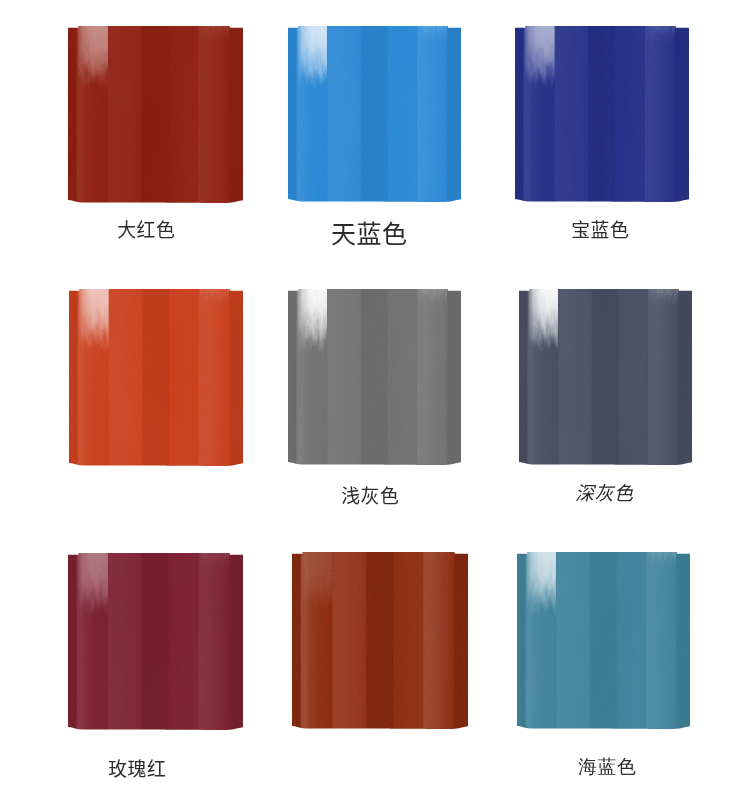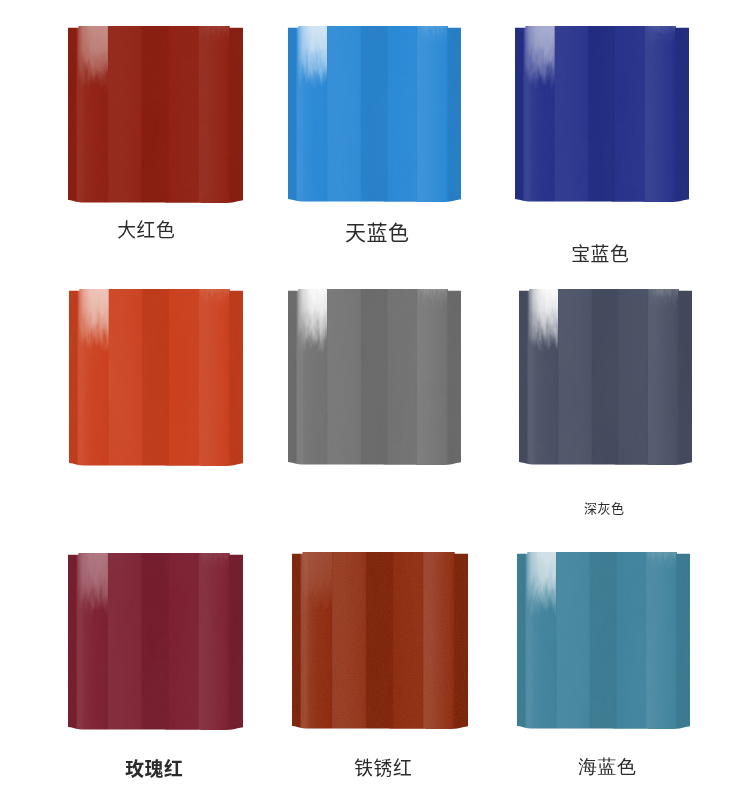--- a/index.html
+++ b/index.html
@@ -271,21 +271,21 @@
   <g mask="url(#p1mr)">
     <rect x="-20" y="-24" width="213" height="200" fill="url(#p1gry)" filter="url(#p1rough2)"></rect>
   </g>
 </g>
 <rect x="0" y="0" width="173" height="176" filter="url(#p1streak)" opacity="0.38"></rect>
 <rect x="0" y="0" width="173" height="176" filter="url(#p1grain)"></rect>
 </g>
 </svg>
       </div>
     </div>
-    <div class="label" style="left: 277px; top: 222.2px; font-size: 21px;">天蓝色</div>
+    <div class="label" style="left: 269px; top: 222.2px; font-size: 25px;">天蓝色</div>
     <div class="cell" style="left: 515px; top: 26px; width: 174px;">
       <div class="panel">
         <svg width="174" height="176" viewBox="0 0 174 176">
 <defs>
  <linearGradient id="p2b" x1="0" y1="0" x2="1" y2="0">
               <stop offset="0.0000" stop-color="#1e2a81"></stop>
               <stop offset="0.0200" stop-color="#1e2980"></stop>
               <stop offset="0.0460" stop-color="#1e2980"></stop>
               <stop offset="0.0520" stop-color="#333e92"></stop>
               <stop offset="0.0750" stop-color="#354093"></stop>
@@ -397,21 +397,21 @@
   <g mask="url(#p2mr)">
     <rect x="-20" y="-24" width="214" height="200" fill="url(#p2gry)" filter="url(#p2rough2)"></rect>
   </g>
 </g>
 <rect x="0" y="0" width="174" height="176" filter="url(#p2streak)" opacity="0.38"></rect>
 <rect x="0" y="0" width="174" height="176" filter="url(#p2grain)"></rect>
 </g>
 </svg>
       </div>
     </div>
-    <div class="label" style="left: 500px; top: 222.2px; font-size: 18.8px; margin-top: 24px;">宝蓝色</div>
+    <div class="label" style="left: 500px; top: 222.2px; font-size: 18.8px;">宝蓝色</div>
     <div class="cell" style="left: 69px; top: 289px; width: 174px;">
       <div class="panel">
         <svg width="174" height="177" viewBox="0 0 174 177">
 <defs>
  <linearGradient id="p3b" x1="0" y1="0" x2="1" y2="0">
               <stop offset="0.0000" stop-color="#c13816"></stop>
               <stop offset="0.0200" stop-color="#bf3816"></stop>
               <stop offset="0.0460" stop-color="#be3716"></stop>
               <stop offset="0.0520" stop-color="#cf4c2b"></stop>
               <stop offset="0.0750" stop-color="#d04e2d"></stop>
@@ -648,20 +648,21 @@
   <g mask="url(#p4mr)">
     <rect x="-20" y="-24" width="213" height="200" fill="url(#p4gry)" filter="url(#p4rough2)"></rect>
   </g>
 </g>
 <rect x="0" y="0" width="173" height="176" filter="url(#p4streak)" opacity="0.38"></rect>
 <rect x="0" y="0" width="173" height="176" filter="url(#p4grain)"></rect>
 </g>
 </svg>
       </div>
     </div>
+    <div class="label" style="left: 270px; top: 488.2px; font-size: 18.8px;">浅灰色</div>
     <div class="cell" style="left: 519px; top: 289px; width: 173px;">
       <div class="panel">
         <svg width="173" height="176" viewBox="0 0 173 176">
 <defs>
  <linearGradient id="p5b" x1="0" y1="0" x2="1" y2="0">
               <stop offset="0.0000" stop-color="#41475b"></stop>
               <stop offset="0.0200" stop-color="#40475a"></stop>
               <stop offset="0.0460" stop-color="#40465a"></stop>
               <stop offset="0.0520" stop-color="#545a6e"></stop>
               <stop offset="0.0750" stop-color="#565c6f"></stop>
@@ -773,21 +774,21 @@
   <g mask="url(#p5mr)">
     <rect x="-20" y="-24" width="213" height="200" fill="url(#p5gry)" filter="url(#p5rough2)"></rect>
   </g>
 </g>
 <rect x="0" y="0" width="173" height="176" filter="url(#p5streak)" opacity="0.38"></rect>
 <rect x="0" y="0" width="173" height="176" filter="url(#p5grain)"></rect>
 </g>
 </svg>
       </div>
     </div>
-    <div class="label" style="left: 504px; top: 502px; font-size: 13px;">深灰色</div>
+    <div class="label" style="left: 504px; top: 484px; font-size: 19px; font-style: italic;">深灰色</div>
     <div class="cell" style="left: 68px; top: 553px; width: 175px;">
       <div class="panel">
         <svg width="175" height="177" viewBox="0 0 175 177">
 <defs>
  <linearGradient id="p6b" x1="0" y1="0" x2="1" y2="0">
               <stop offset="0.0000" stop-color="#741a2a"></stop>
               <stop offset="0.0200" stop-color="#731929"></stop>
               <stop offset="0.0460" stop-color="#721929"></stop>
               <stop offset="0.0520" stop-color="#852e3e"></stop>
               <stop offset="0.0750" stop-color="#873140"></stop>
@@ -899,21 +900,21 @@
   <g mask="url(#p6mr)">
     <rect x="-20" y="-24" width="215" height="201" fill="url(#p6gry)" filter="url(#p6rough2)"></rect>
   </g>
 </g>
 <rect x="0" y="0" width="175" height="177" filter="url(#p6streak)" opacity="0.38"></rect>
 <rect x="0" y="0" width="175" height="177" filter="url(#p6grain)"></rect>
 </g>
 </svg>
       </div>
     </div>
-    <div class="label" style="left: 54px; top: 761.2px; font-size: 18.8px; font-weight: bold;">玫瑰红</div>
+    <div class="label" style="left: 37px; top: 761.2px; font-size: 18.8px;">玫瑰红</div>
     <div class="cell" style="left: 292px; top: 552px; width: 176px;">
       <div class="panel">
         <svg width="176" height="177" viewBox="0 0 176 177">
 <defs>
  <linearGradient id="p7b" x1="0" y1="0" x2="1" y2="0">
               <stop offset="0.0000" stop-color="#7e1f04"></stop>
               <stop offset="0.0200" stop-color="#7c1f04"></stop>
               <stop offset="0.0460" stop-color="#7b1e04"></stop>
               <stop offset="0.0520" stop-color="#9b4228"></stop>
               <stop offset="0.0750" stop-color="#9d462d"></stop>
@@ -1025,21 +1026,20 @@
   <g mask="url(#p7mr)">
     <rect x="-20" y="-24" width="216" height="201" fill="url(#p7gry)" filter="url(#p7rough2)"></rect>
   </g>
 </g>
 <rect x="0" y="0" width="176" height="177" filter="url(#p7streak)" opacity="0.38"></rect>
 <rect x="0" y="0" width="176" height="177" filter="url(#p7grain)"></rect>
 </g>
 </svg>
       </div>
     </div>
-    <div class="label" style="left: 283px; top: 760.2px; font-size: 18.8px;">铁锈红</div>
     <div class="cell" style="left: 517px; top: 552px; width: 173px;">
       <div class="panel">
         <svg width="173" height="177" viewBox="0 0 173 177">
 <defs>
  <linearGradient id="p8b" x1="0" y1="0" x2="1" y2="0">
               <stop offset="0.0000" stop-color="#397b93"></stop>
               <stop offset="0.0200" stop-color="#397a92"></stop>
               <stop offset="0.0460" stop-color="#387991"></stop>
               <stop offset="0.0520" stop-color="#4d8ca4"></stop>
               <stop offset="0.0750" stop-color="#4f8da5"></stop>

